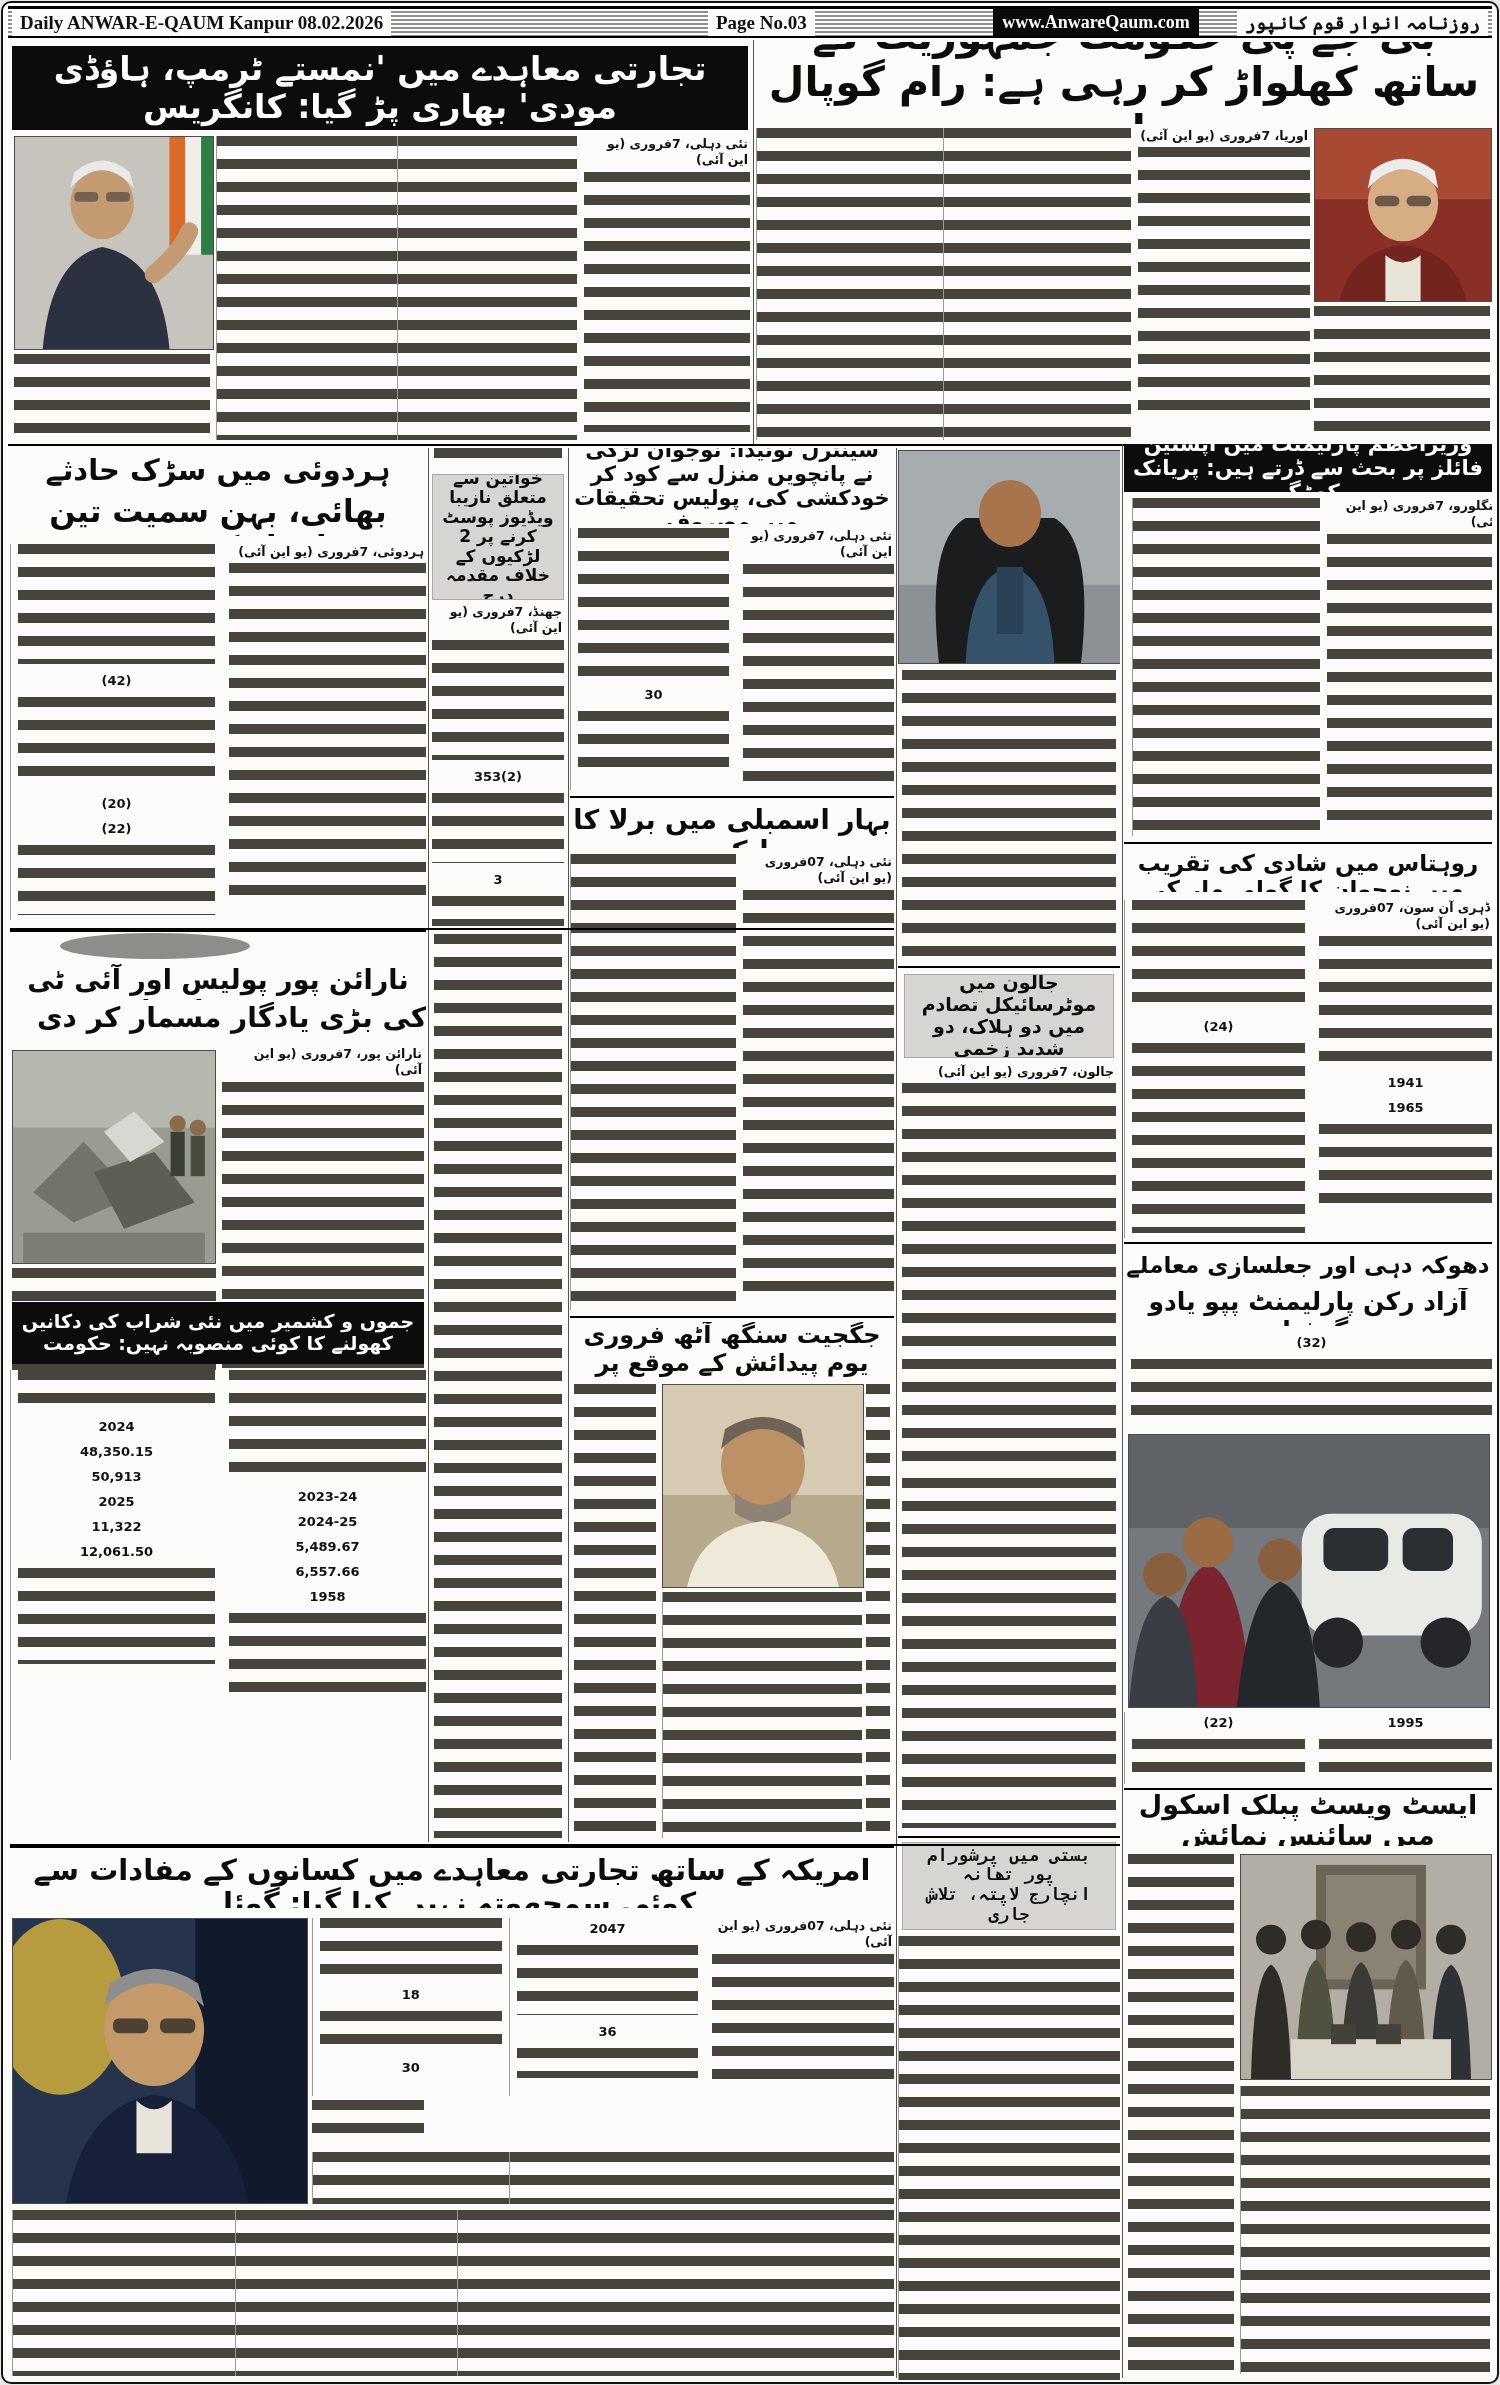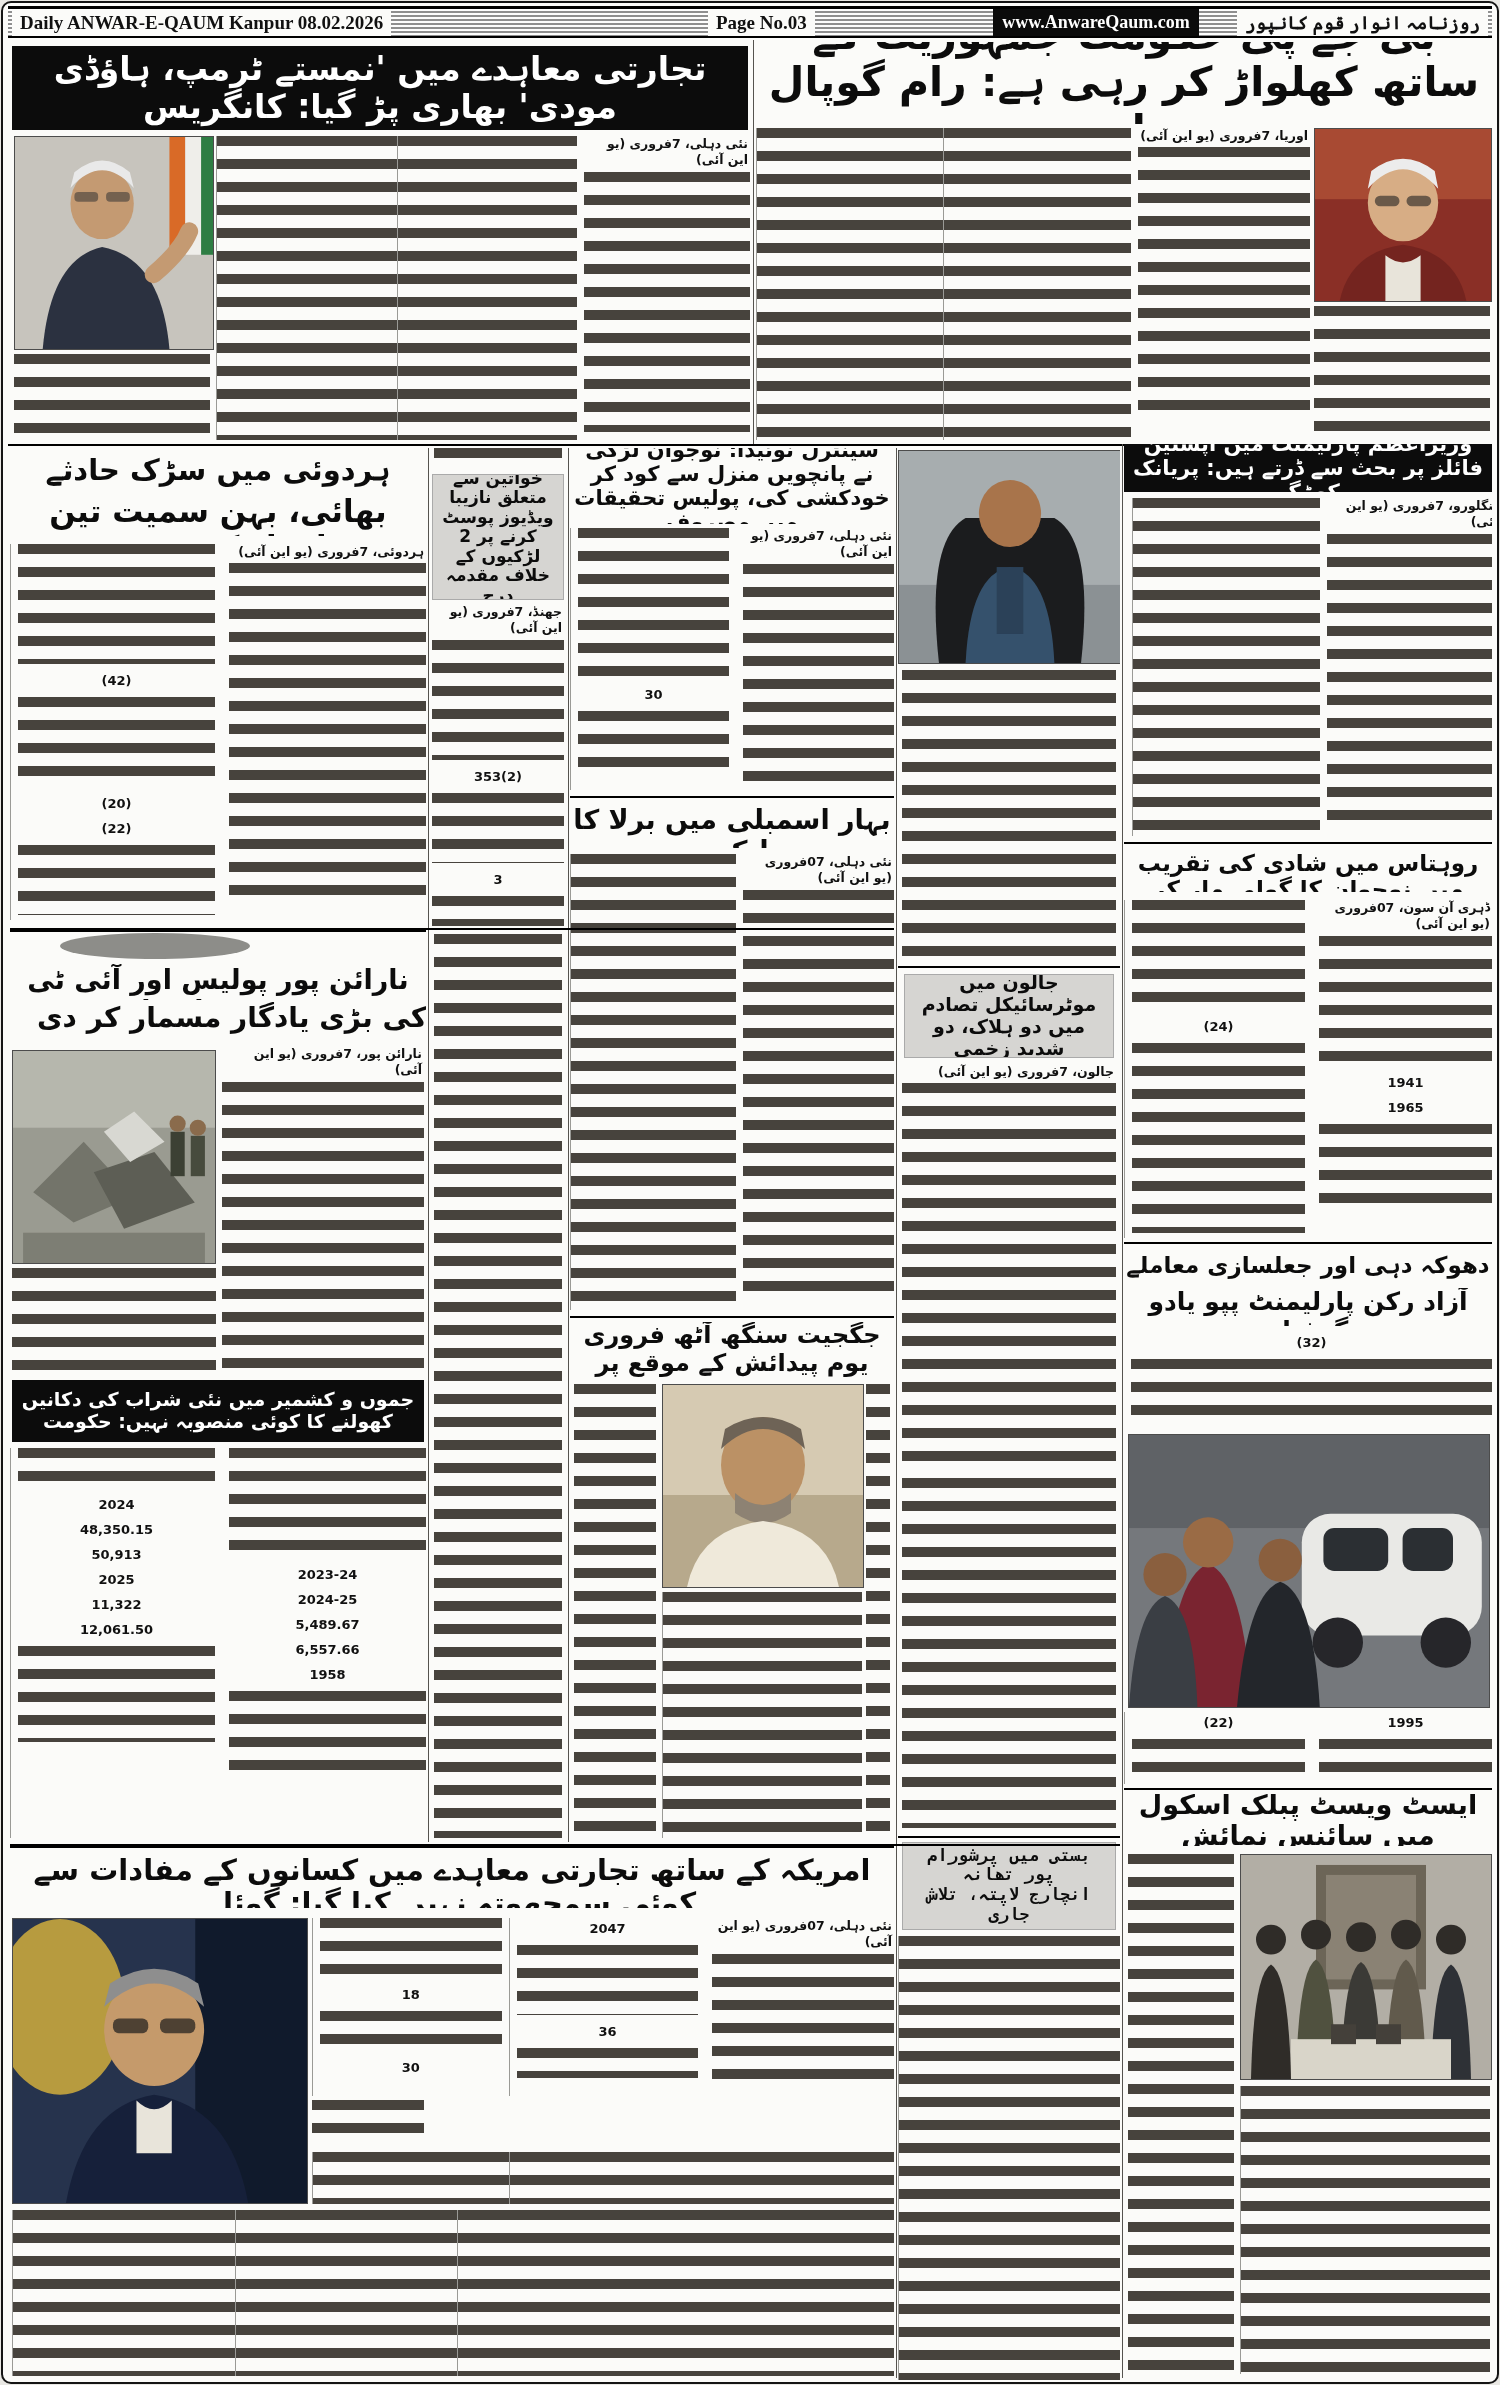--- a/index.html
+++ b/index.html
@@ -238,21 +238,21 @@
       <circle cx="81.5" cy="36" r="4" fill="#8a6b4c"></circle>
       <rect x="88" y="42" width="7" height="20" fill="#474b3d"></rect>
       <circle cx="91.5" cy="38" r="4" fill="#8a6b4c"></circle>
       <rect x="5" y="90" width="90" height="15" fill="#7d7e74"></rect>
     </svg>
   </div>
   <div class="g abs" style="left:2px;top:336px;width:204px;height:106px;"></div>
 </section>
 <div class="ellipse-dec" style="left:60px;top:933px;width:190px;height:26px;"></div>
 
-<section class="sect" style="left:10px;top:1378px;width:416px;height:464px;">
+<section class="sect" style="left:10px;top:1300px;width:416px;height:464px;">
   <div class="h h-band abs" style="left:2px;top:2px;width:412px;height:62px;font-size:19px;">جموں و کشمیر میں نئی شراب کی دکانیں کھولنے کا کوئی منصوبہ نہیں: حکومت</div>
   <div class="cols" style="left:0px;top:70px;width:416px;height:390px;">
     <div class="col">
       <div class="g" style="height:110px;"></div>
       <div class="chip">2023-24</div>
       <div class="chip">2024-25</div>
       <div class="chip">5,489.67</div>
       <div class="chip">6,557.66</div>
       <div class="chip">1958</div>
       <div class="g" style="height:80px;"></div>

